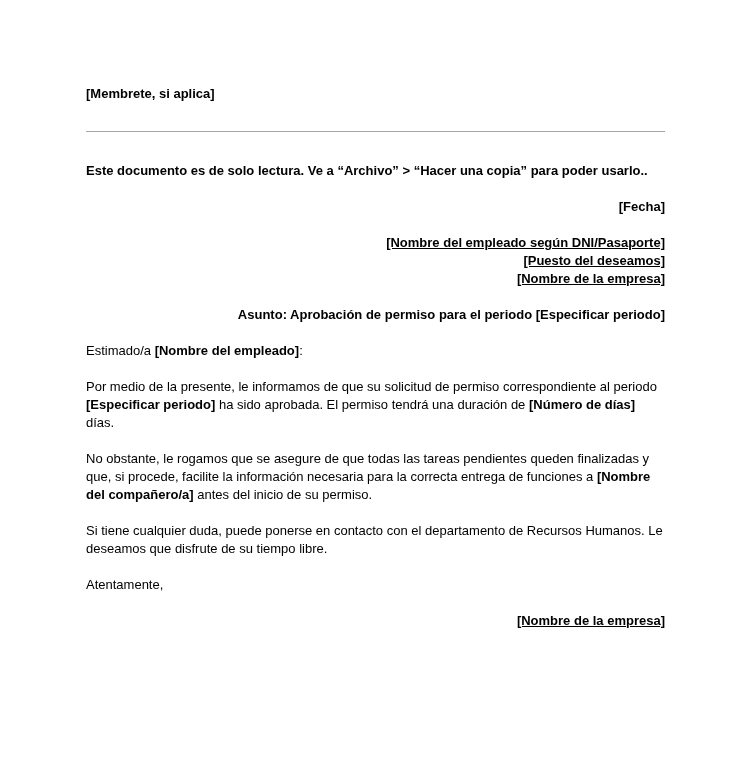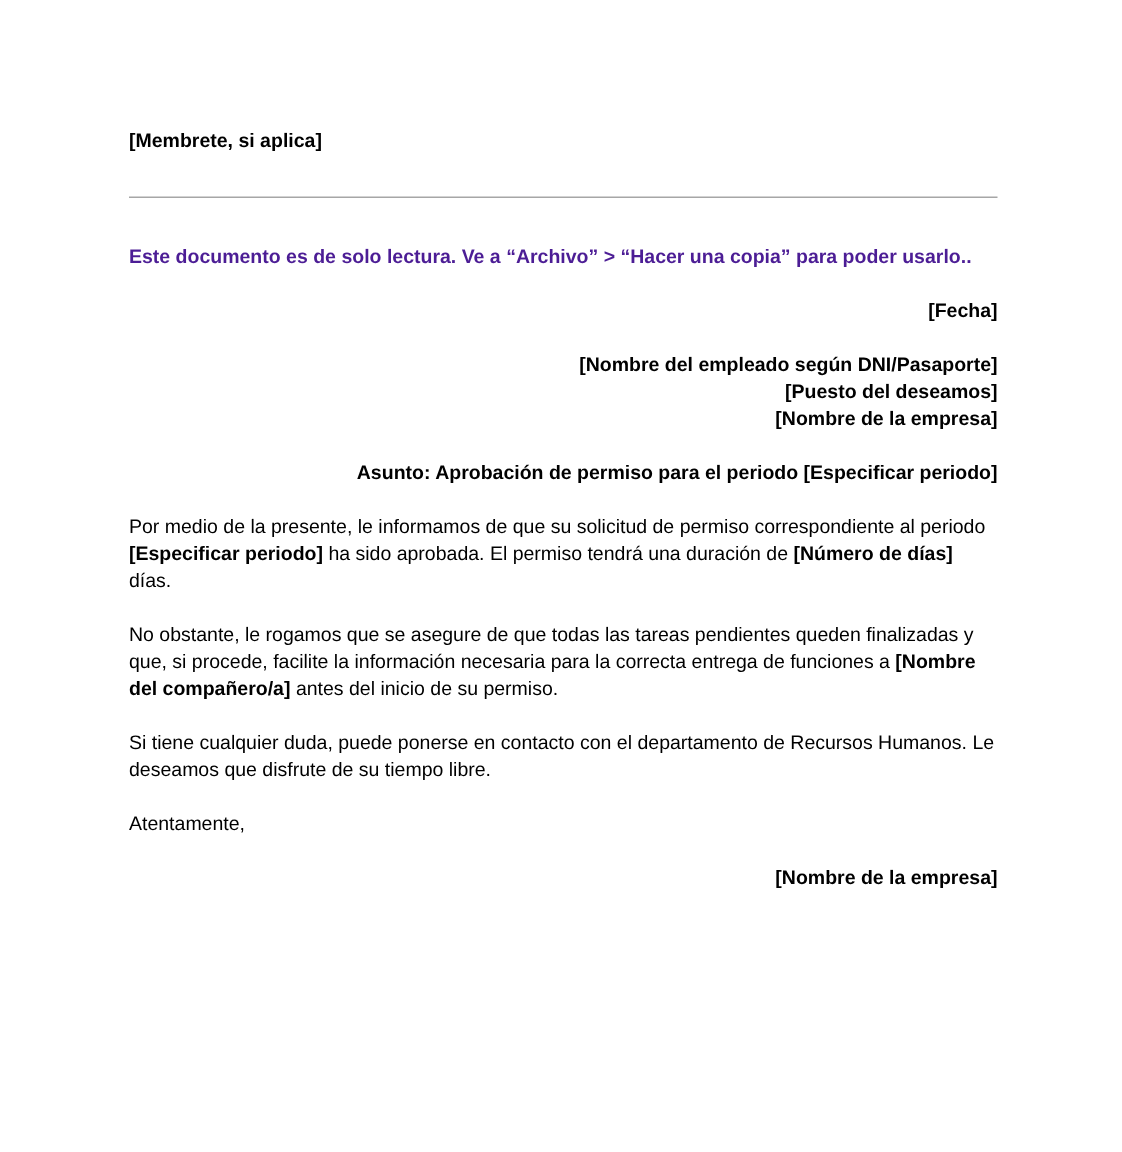--- a/index.html
+++ b/index.html
@@ -24,30 +24,31 @@
     text-align: left;
     font-weight: bold;
     margin: 0 0 0 0;
   }
   .divider {
     border: none;
     border-top: 1px solid #a6a6a6;
     margin: 28px 0 30px 0;
   }
   .notice {
-    color: #4c1d95;
+    color: #000000;
     font-weight: bold;
     margin: 0 0 18px 0;
     white-space: nowrap;
   }
   p {
     margin: 0 0 18px 0;
   }
   .block {
     margin: 0 0 18px 0;
+    text-decoration: underline;
   }
   .block div {
     margin: 0;
   }
   .bold {
     font-weight: bold;
     text-align: right;
   }
 </style>
 </head>
@@ -64,20 +65,21 @@
   <p class="bold">[Fecha]</p>
 
   <div class="block bold">
     <div>[Nombre del empleado según DNI/Pasaporte]</div>
     <div>[Puesto del deseamos]</div>
     <div>[Nombre de la empresa]</div>
   </div>
 
   <p class="bold">Asunto: Aprobación de permiso para el periodo [Especificar periodo]</p>
 
+  <p><span>Estimado/a </span><span class="bold">[Nombre del empleado]</span><span>:</span></p>
 
   <p><span>Por medio de la presente, le informamos de que su solicitud de permiso correspondiente al periodo </span><span class="bold">[Especificar periodo]</span><span> ha sido aprobada. El permiso tendrá una duración de </span><span class="bold">[Número de días]</span><span> días.</span></p>
 
   <p><span>No obstante, le rogamos que se asegure de que todas las tareas pendientes queden finalizadas y que, si procede, facilite la información necesaria para la correcta entrega de funciones a </span><span class="bold">[Nombre del compañero/a]</span><span> antes del inicio de su permiso.</span></p>
 
   <p>Si tiene cualquier duda, puede ponerse en contacto con el departamento de Recursos Humanos. Le deseamos que disfrute de su tiempo libre.</p>
 
   <p>Atentamente,</p>
 
   <div class="block bold">

